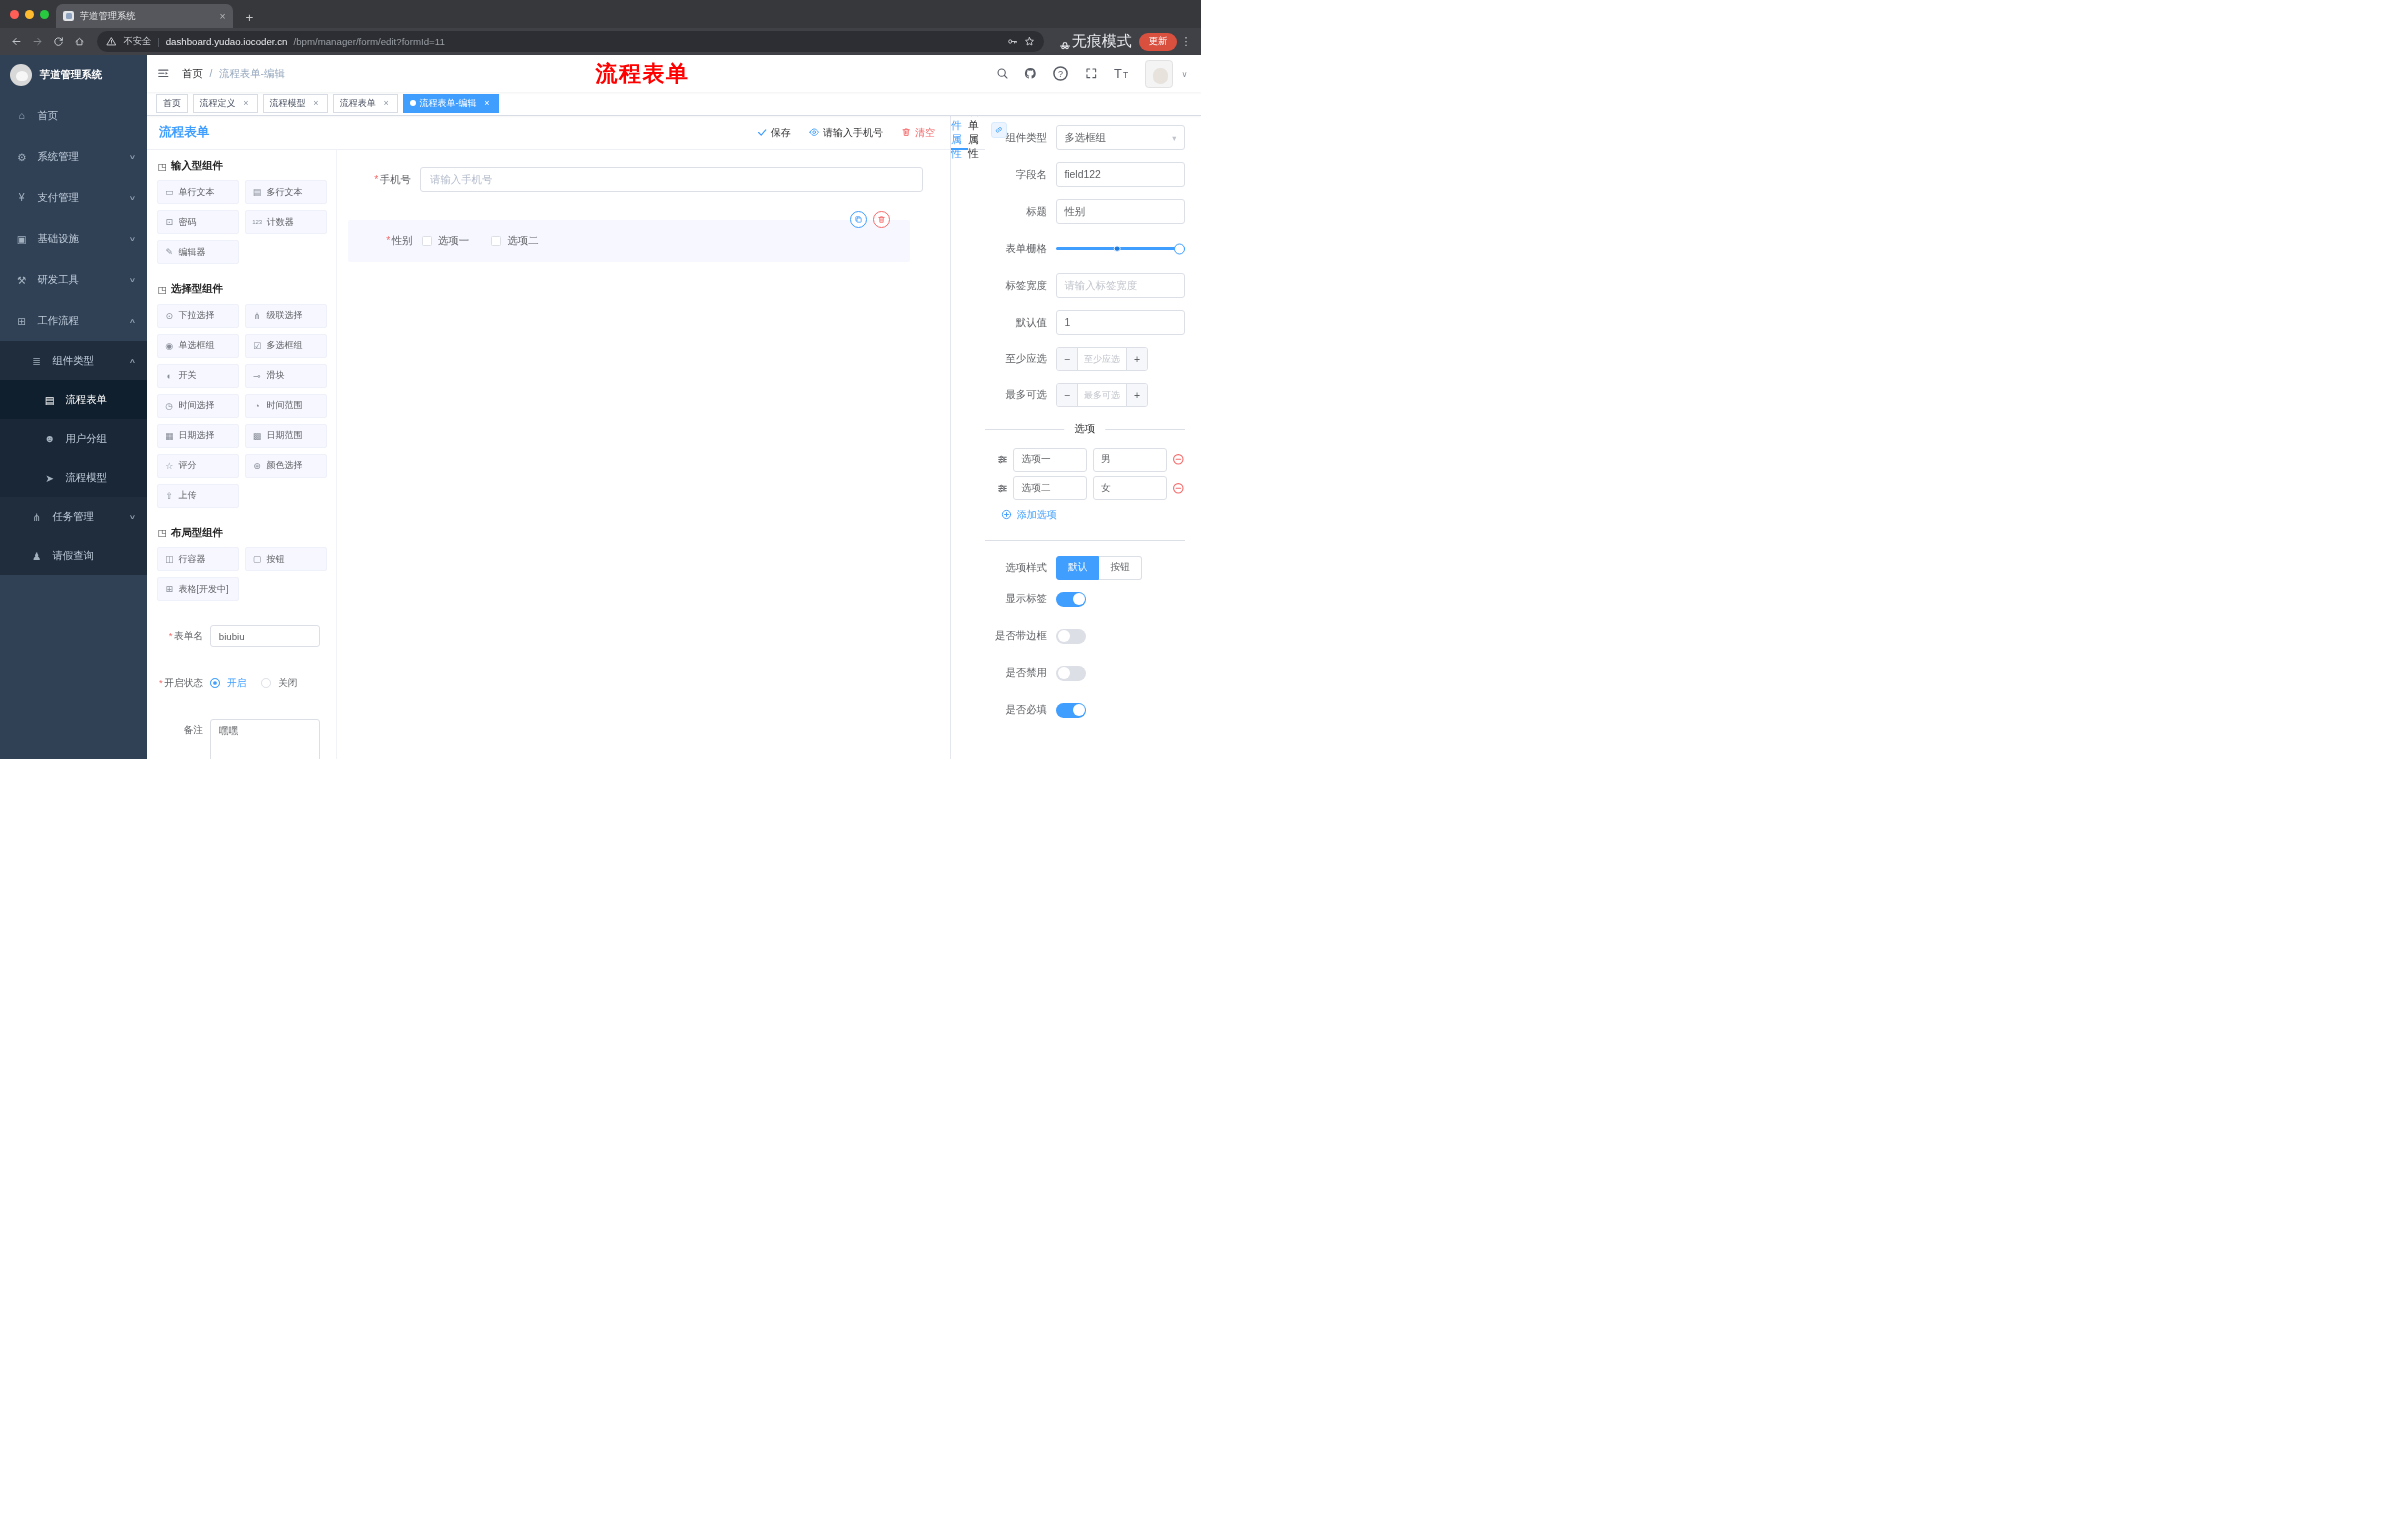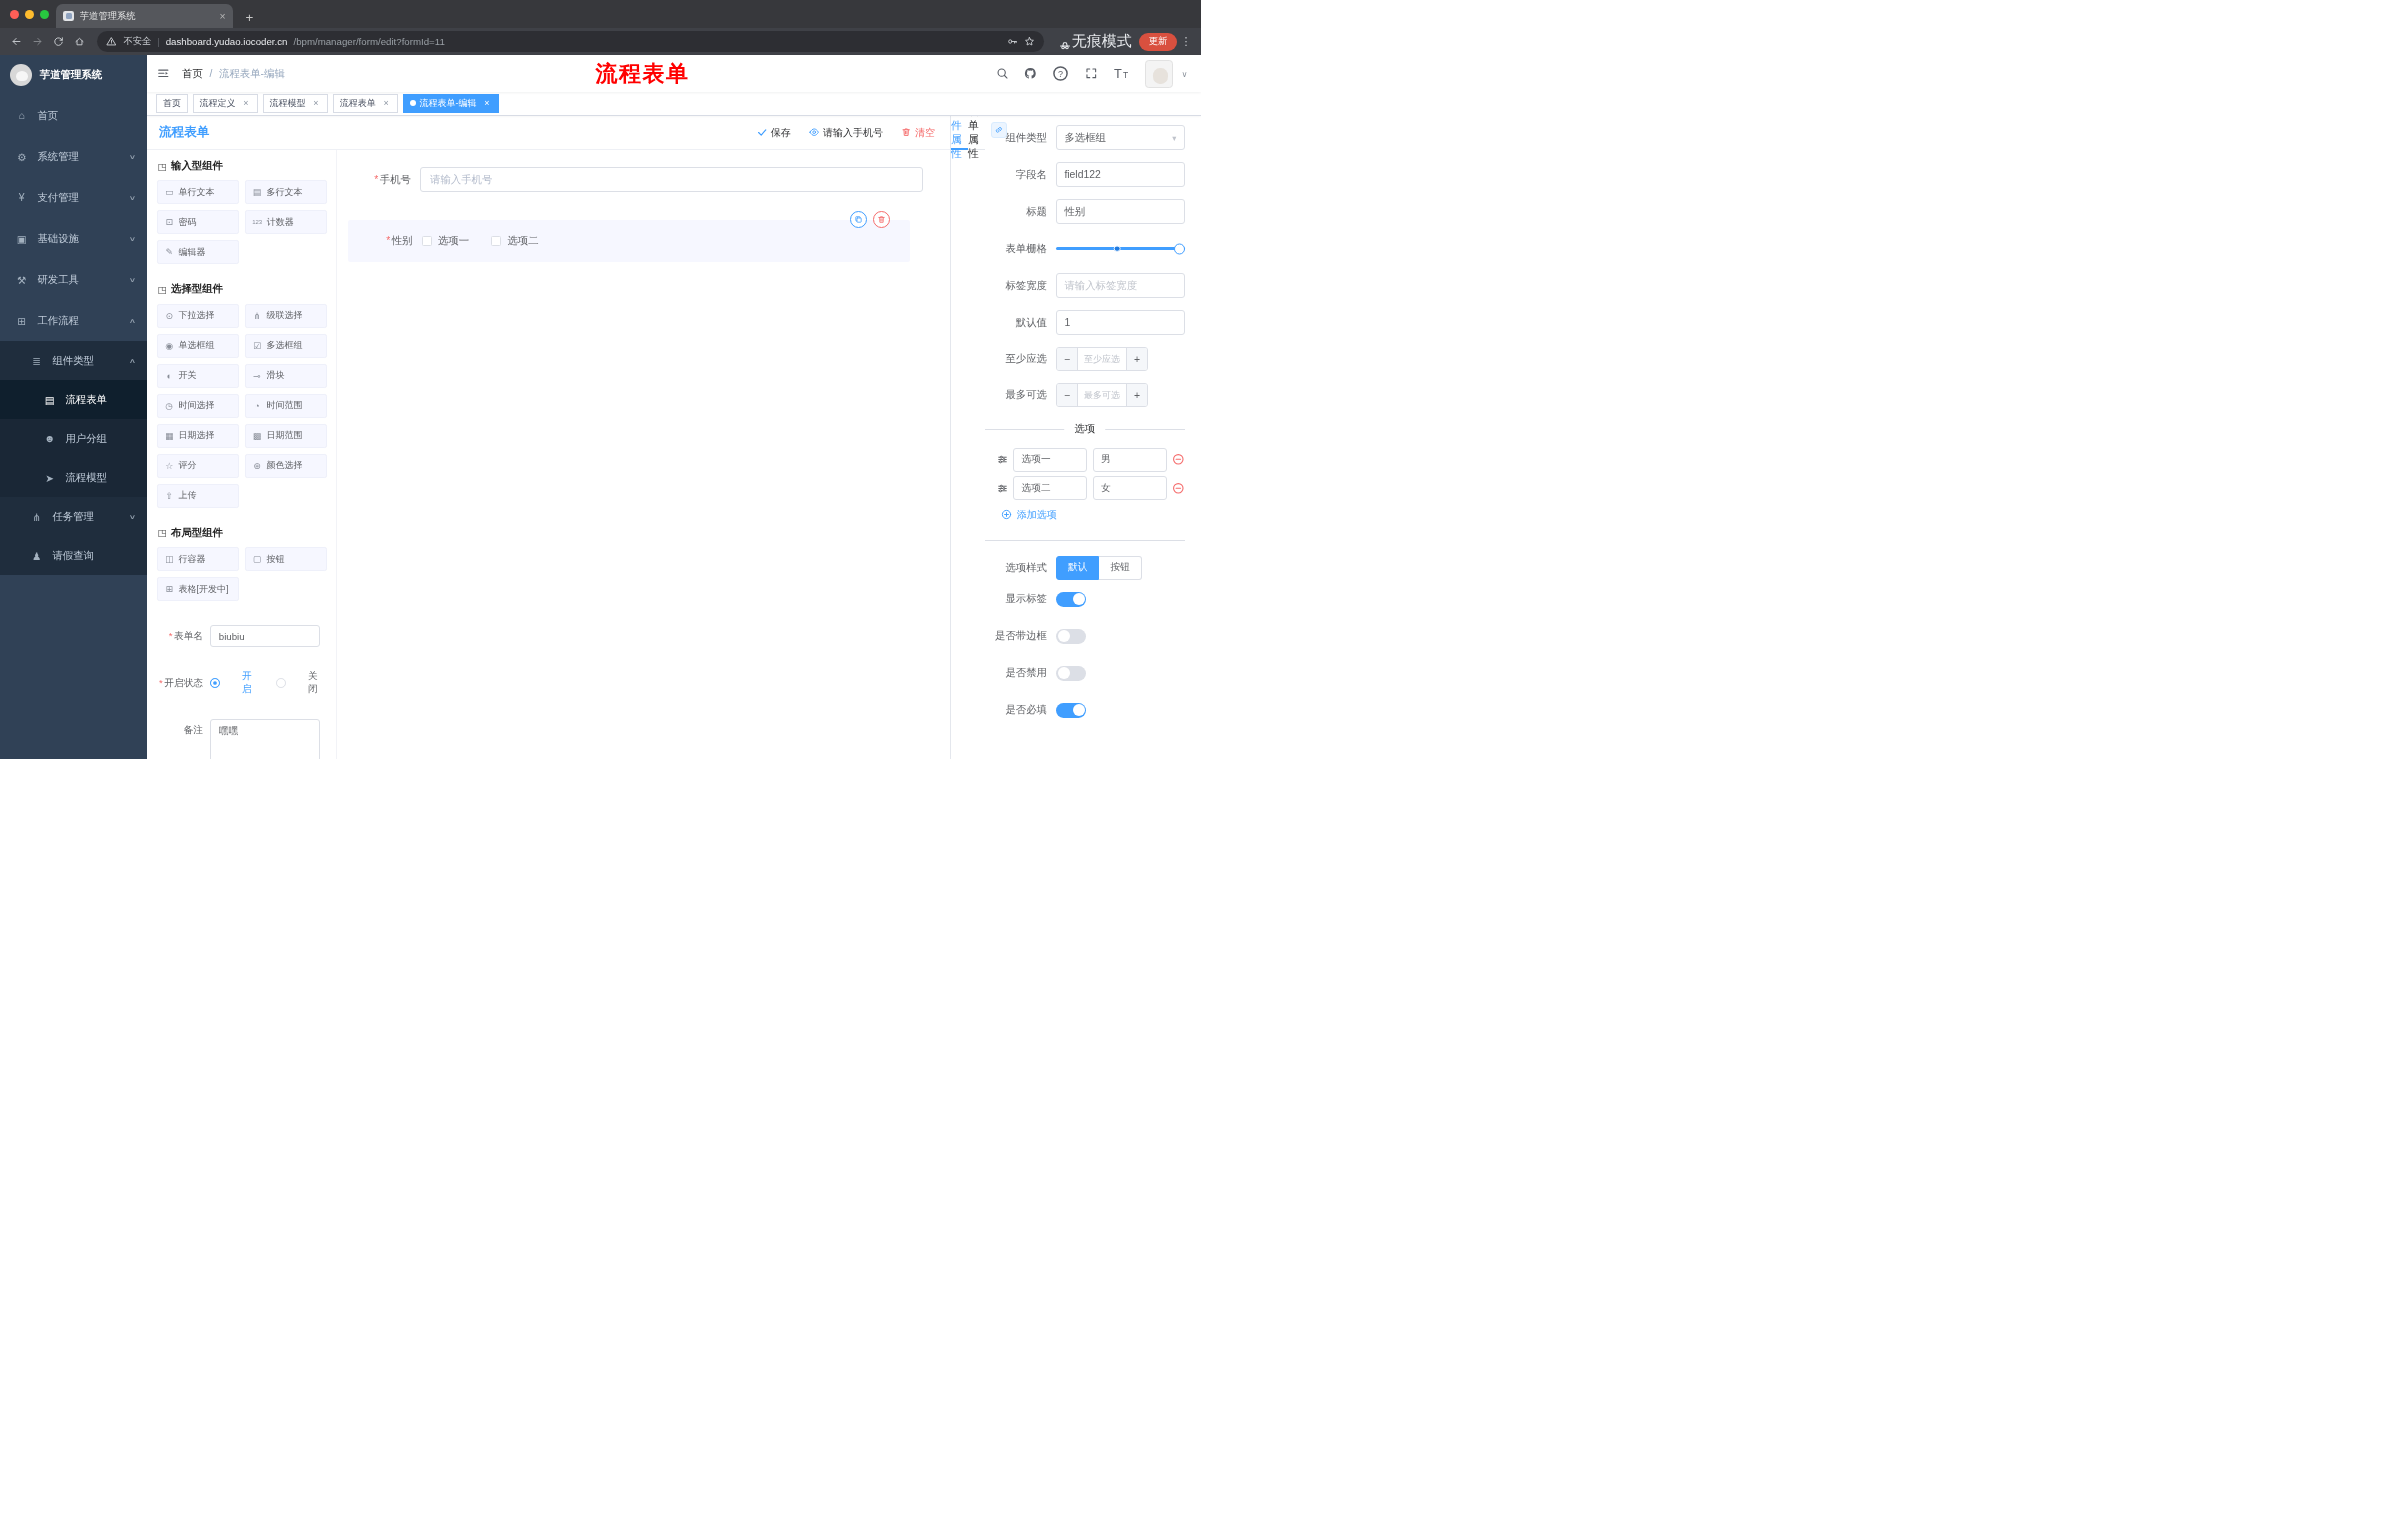--- a/index.html
+++ b/index.html
@@ -101,21 +101,21 @@
   .pal-icon{color:#8a8f99;font-size:9px;min-width:9.7px;text-align:center}
 
   
   .meta{margin-top:24px}
   .meta-row{display:flex;margin-bottom:25px;align-items:flex-start}
   .meta-label{width:53px;flex:0 0 53px;text-align:right;font-size:9.7px;color:#606266;padding-right:7.4px;line-height:22px;white-space:nowrap}
   .star{color:#f56c6c;margin-right:1.5px}
   .meta-input{width:110px;height:22px;border:0.7px solid #dcdfe6;border-radius:3px;padding:0 7.4px;font-size:9.7px;color:#606266;display:flex;align-items:center;background:#fff;cursor:text}
   .meta-textarea{width:110px;height:43px;border:0.7px solid #dcdfe6;border-radius:3px;padding:4.5px 7.4px;font-size:9.7px;color:#606266;background:#fff;cursor:text}
   .radio-group{display:flex;gap:15px;align-items:center;height:22px;font-size:9.7px}
-  .radio{display:flex;gap:22px;align-items:center;color:#606266;cursor:pointer}
+  .radio{display:flex;gap:7px;align-items:center;color:#606266;cursor:pointer}
   .radio .rdot{width:9.7px;height:9.7px;border:0.7px solid #dcdfe6;border-radius:50%;background:#fff;flex:0 0 9.7px}
   .radio.sel{color:#409eff}
   .radio.sel .rdot{border-color:#409eff;background:#409eff;box-shadow:inset 0 0 0 2.2px #fff}
 
   
   .canvas{flex:1;padding:17px 27px 0 9px;position:relative;overflow:hidden;min-width:0}
   .cfield{display:flex;align-items:center}
   .clabel{flex:0 0 74px;width:74px;text-align:right;padding-right:9px;font-size:10.4px;color:#606266;white-space:nowrap}
   .cinput{flex:1;height:25px;border:0.7px solid #dcdfe6;border-radius:3px;display:flex;align-items:center;padding:0 9px;color:#b4bccc;font-size:10.4px;background:#fff;cursor:text}
   .gender-block{margin:28px 13.4px 0 1.5px;background:#f6f7ff;min-height:42px;display:flex;align-items:center;position:relative;border-radius:2.2px;padding:7.4px 0;cursor:pointer}

